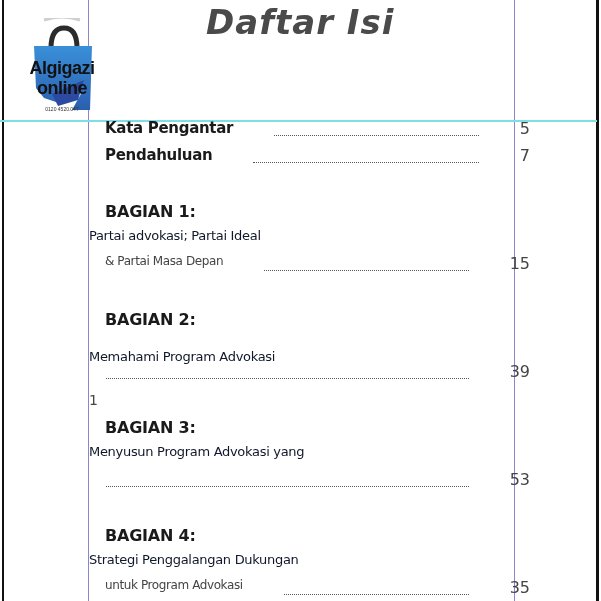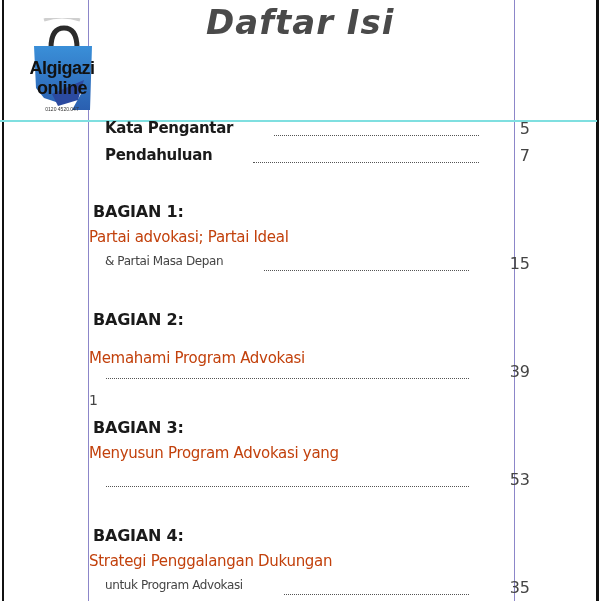--- a/index.html
+++ b/index.html
@@ -18,22 +18,22 @@
   .logo-name2 { top:60px; font-size:18px; letter-spacing:-0.5px; }
   .logo-phone { top:88px; font-size:5px; font-weight:normal; color:#333; }
 
   .toc { position:absolute; left:89px; width:425px; font-family:"DejaVu Sans", sans-serif; }
   .row { position:absolute; left:16px; width:425px; height:22px; display:flex; font-size:16px;gap:40px; }
   .row .label { white-space:nowrap; }
   .row .dots { flex:1; border-bottom:1px dotted #555; margin:0 1px 5px 1px; }
   .row .page { white-space:nowrap; color:#444; }
   .bold { font-weight:bold; color:#1a1a1a; font-size:15px; letter-spacing:-0.3px; }
   .plain { color:#444; font-size:12px; letter-spacing:-0.4px; }
-  .heading { position:absolute; left:4px; font-weight:bold; color:#1a1a1a; font-size:16px; letter-spacing:-0.2px; white-space:nowrap; }
-  .line { position:absolute; left:0; color:#c2410c; font-size:15px; white-space:nowrap; letter-spacing:-0.3px; }
+  .heading { position:absolute; left:16px; font-weight:bold; color:#1a1a1a; font-size:16px; letter-spacing:-0.2px; white-space:nowrap; }
+  .line { position:absolute; left:0; color:#0f172a; font-size:13px; white-space:nowrap; letter-spacing:-0.3px; }
   .stray { position:absolute; left:0; color:#444; font-size:14px; }
 </style>
 </head>
 <body>
 
 <div class="border-left"></div>
 <div class="border-right"></div>
 <div class="guide-v" style="left:88px;"></div>
 <div class="guide-v" style="left:514px;"></div>
 <div class="guide-h"></div>

